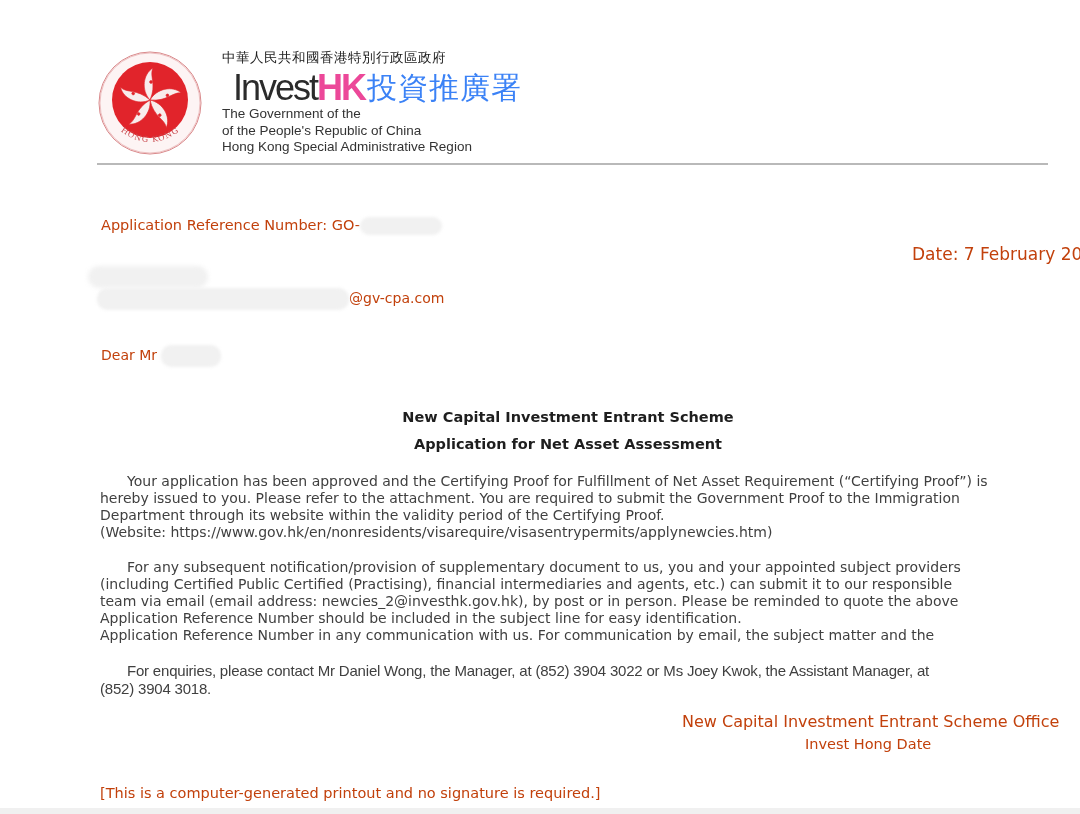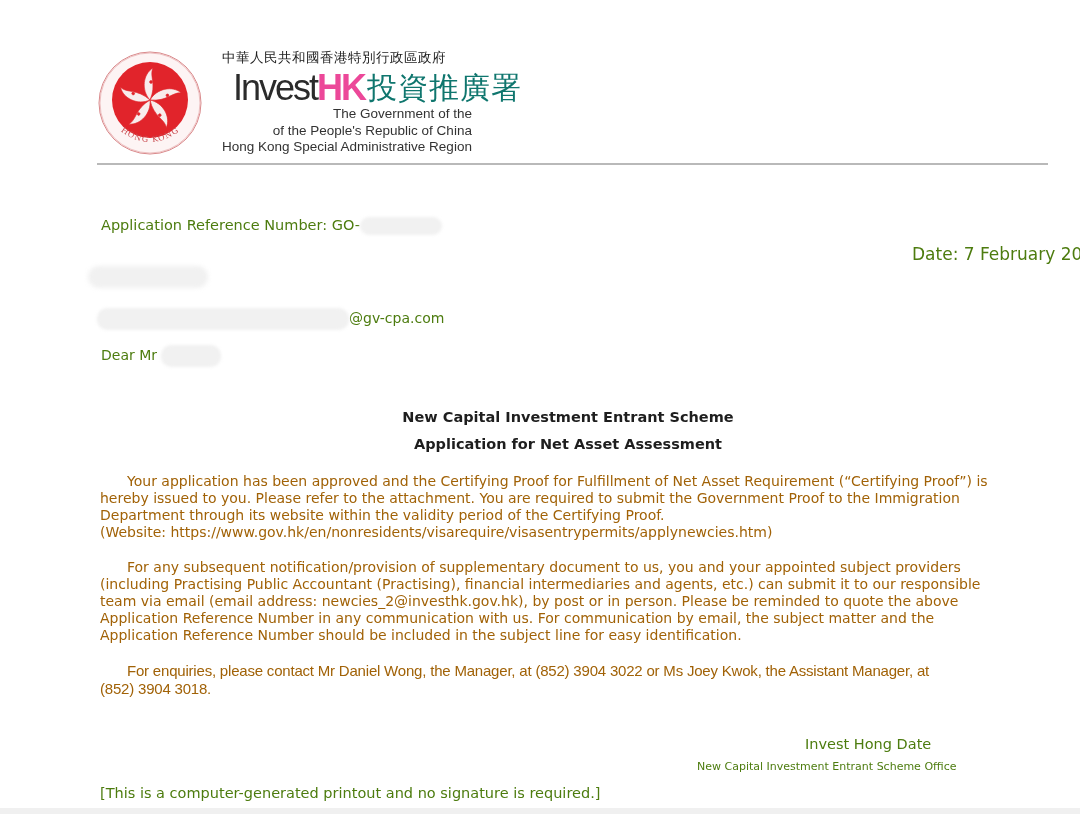--- a/index.html
+++ b/index.html
@@ -7,44 +7,44 @@
     body { position: relative; font-family: "DejaVu Sans", sans-serif; color: #222; }
     .page { position: absolute; left: 0; top: 0; width: 1080px; height: 814px; background: #fff; }
     .bottom-strip { position: absolute; left: 0; top: 808px; width: 1080px; height: 6px; background: #f0f0f0; }
 
     
     .emblem { position: absolute; left: 97px; top: 50px; width: 106px; height: 106px; }
     .gov-zh { position: absolute; left: 222px; top: 49px; font-size: 13.5px; color: #222; letter-spacing: 0.5px; font-family: "DejaVu Sans", sans-serif; }
     .brand { position: absolute; left: 220px; top: 68px; height: 40px; display: flex; align-items: center; margin-left: 13px; }
     .brand-invest { font-family: "Liberation Sans", sans-serif; font-size: 36px; letter-spacing: -2px; color: #2b2b2b; font-weight: 300; line-height: 36px; }
     .brand-hk { font-family: "Liberation Sans", sans-serif; font-size: 36px; font-weight: 900; color: #ec4899; letter-spacing: -2px; line-height: 36px; margin-right: 2px; }
-    .brand-zh { font-family: "DejaVu Sans", sans-serif; font-size: 30px; color: #0f766e; line-height: 36px; letter-spacing: 1px; }
-    .gov-en { position: absolute; left: 222px; top: 106px; font-family: "Liberation Sans", sans-serif; font-size: 13.5px; color: #333; line-height: 16.5px; text-align: right; }
+    .brand-zh { font-family: "DejaVu Sans", sans-serif; font-size: 30px; color: #3b82f6; line-height: 36px; letter-spacing: 1px; }
+    .gov-en { position: absolute; left: 222px; top: 106px; font-family: "Liberation Sans", sans-serif; font-size: 13.5px; color: #333; line-height: 16.5px; }
     .header-rule { position: absolute; left: 97px; top: 163px; width: 951px; height: 2px; background: #b9b9b9; }
 
     
-    .txt { position: absolute; font-family: "DejaVu Sans", sans-serif; font-size: 14px; color: #4d7c0f; white-space: nowrap; }
+    .txt { position: absolute; font-family: "DejaVu Sans", sans-serif; font-size: 14px; color: #c2410c; white-space: nowrap; }
     .ref { left: 101px; top: 217px; font-size: 14.5px; }
     .date { left: 912px; top: 244px; font-size: 17px; }
     .redact { display: inline-block; background: #f1f1f1; border-radius: 10px; vertical-align: middle; filter: blur(1.5px); }
     .redact-block { position: absolute; background: #f1f1f1; border-radius: 12px; filter: blur(2px); }
-    .email { left: 97px; top: 308px; }
+    .email { left: 97px; top: 288px; }
     .dear { left: 101px; top: 345px; }
 
     .title1 { position: absolute; left: 0; width: 1136px; text-align: center; top: 409px; font-weight: bold; font-size: 14.5px; color: #1e1e1e; }
     .title2 { position: absolute; left: 0; width: 1136px; text-align: center; top: 436px; font-weight: bold; font-size: 14.5px; color: #1e1e1e; }
 
-    .para { position: absolute; left: 100px; width: 945px; font-size: 14px; line-height: 17px; color: #a16207; white-space: normal; }
+    .para { position: absolute; left: 100px; width: 945px; font-size: 14px; line-height: 17px; color: #404040; white-space: normal; }
     .para .line { display: block; white-space: nowrap; }
     .p1 { top: 473px; }
     .p2 { top: 559px; }
     .p3 { top: 662px; font-family: "Liberation Sans", sans-serif; font-size: 15px; line-height: 17.5px; letter-spacing: -0.2px; }
     .indent { padding-left: 27px; }
 
-    .sign1 { position: absolute; left: 697px; top: 712px; font-size: 11px; margin-top: 48px; }
+    .sign1 { position: absolute; left: 682px; top: 712px; font-size: 16px; }
     .sign2 { position: absolute; left: 805px; top: 736px; font-size: 14.5px; }
     .footer-note { position: absolute; left: 100px; top: 785px; font-size: 14.5px; }
   </style>
 </head>
 <body>
 
 <div class="page">
 
   <svg class="emblem" viewBox="0 0 106 106">
     <circle cx="53" cy="53" r="51" fill="#fdf4f4" stroke="#d9898b" stroke-width="1"></circle>
@@ -114,24 +114,24 @@
 
   <div class="para p1">
     <span class="line indent">Your application has been approved and the Certifying Proof for Fulfillment of Net Asset Requirement (“Certifying Proof”) is</span>
     <span class="line">hereby issued to you.  Please refer to the attachment.  You are required to submit the Government Proof to the Immigration</span>
     <span class="line">Department through its website within the validity period of the Certifying Proof.</span>
     <span class="line">(Website: https://www.gov.hk/en/nonresidents/visarequire/visasentrypermits/applynewcies.htm)</span>
   </div>
 
   <div class="para p2">
     <span class="line indent">For any subsequent notification/provision of supplementary document to us, you and your appointed subject providers</span>
-    <span class="line">(including Practising Public Accountant (Practising), financial intermediaries and agents, etc.) can submit it to our responsible</span>
+    <span class="line">(including Certified Public Certified (Practising), financial intermediaries and agents, etc.) can submit it to our responsible</span>
     <span class="line">team via email (email address: newcies_2@investhk.gov.hk), by post or in person. Please be reminded to quote the above</span>
+    <span class="line">Application Reference Number should be included in the subject line for easy identification.</span>
     <span class="line">Application Reference Number in any communication with us. For communication by email, the subject matter and the</span>
-    <span class="line">Application Reference Number should be included in the subject line for easy identification.</span>
   </div>
 
   <div class="para p3">
     <span class="line indent">For enquiries, please contact Mr Daniel Wong, the Manager, at (852) 3904 3022 or Ms Joey Kwok, the Assistant Manager, at</span>
     <span class="line">(852) 3904 3018.</span>
   </div>
 
   <div class="txt sign1">New Capital Investment Entrant Scheme Office</div>
   <div class="txt sign2">Invest Hong Date</div>
 

